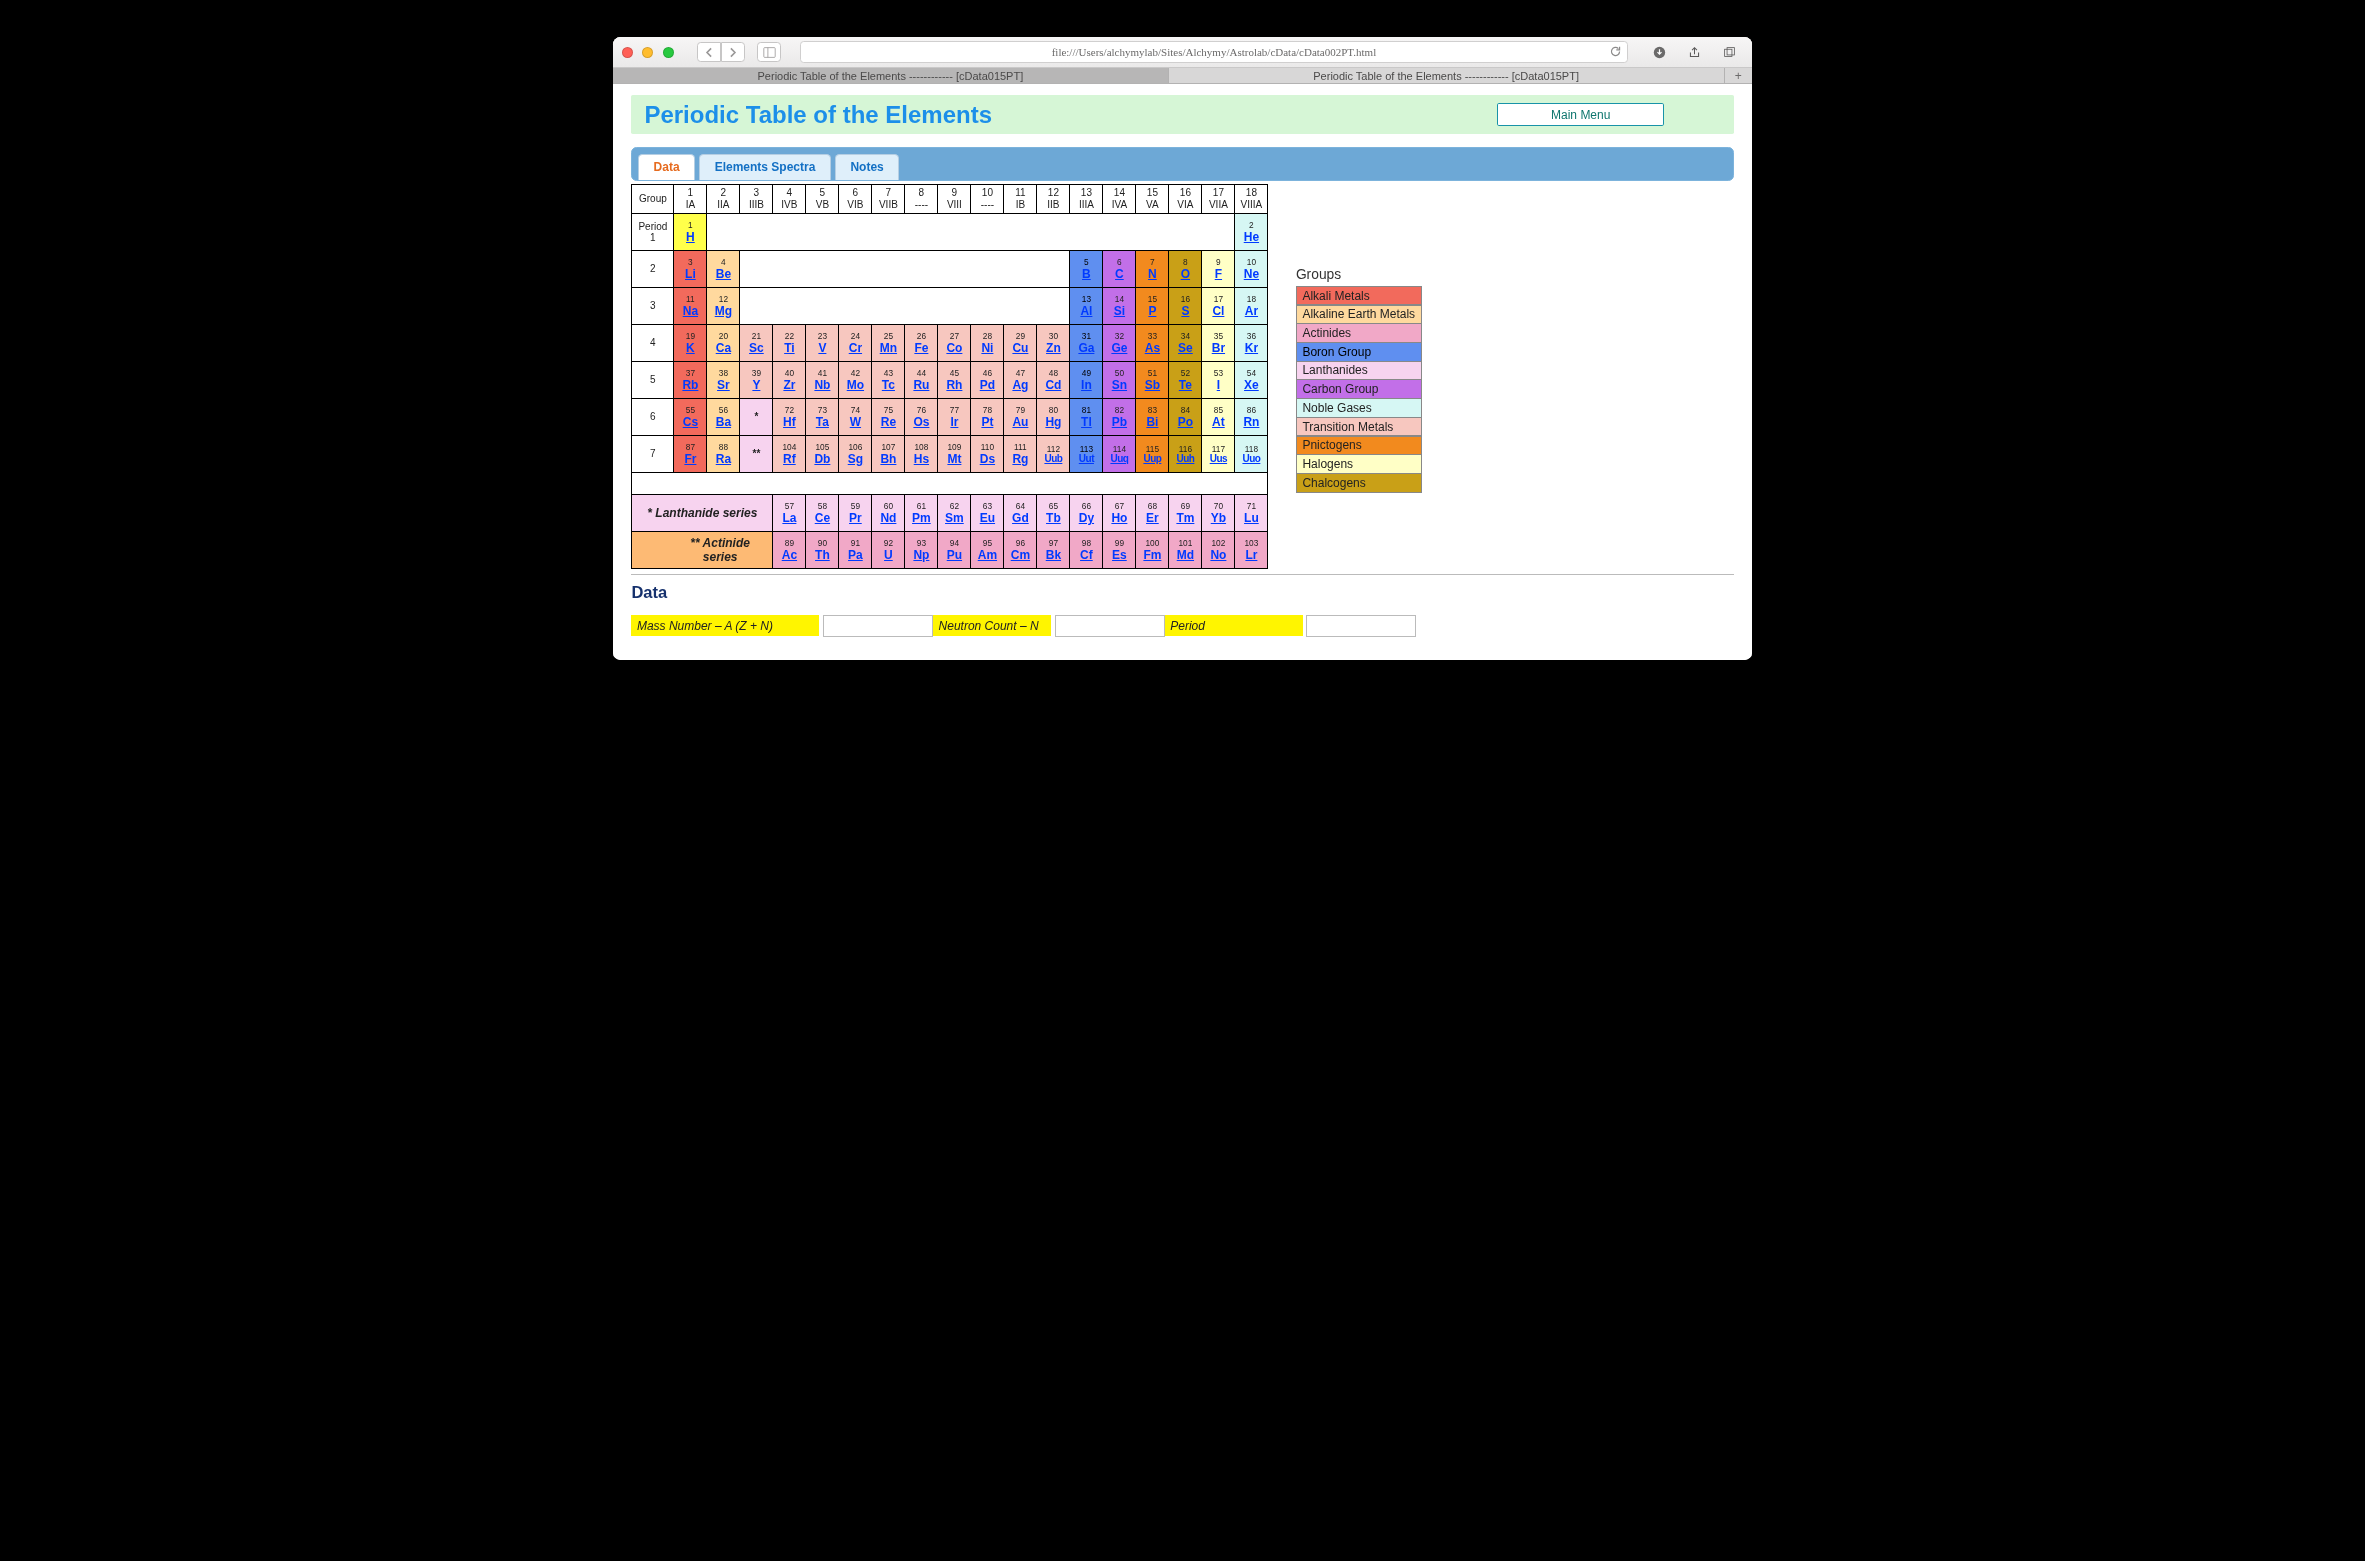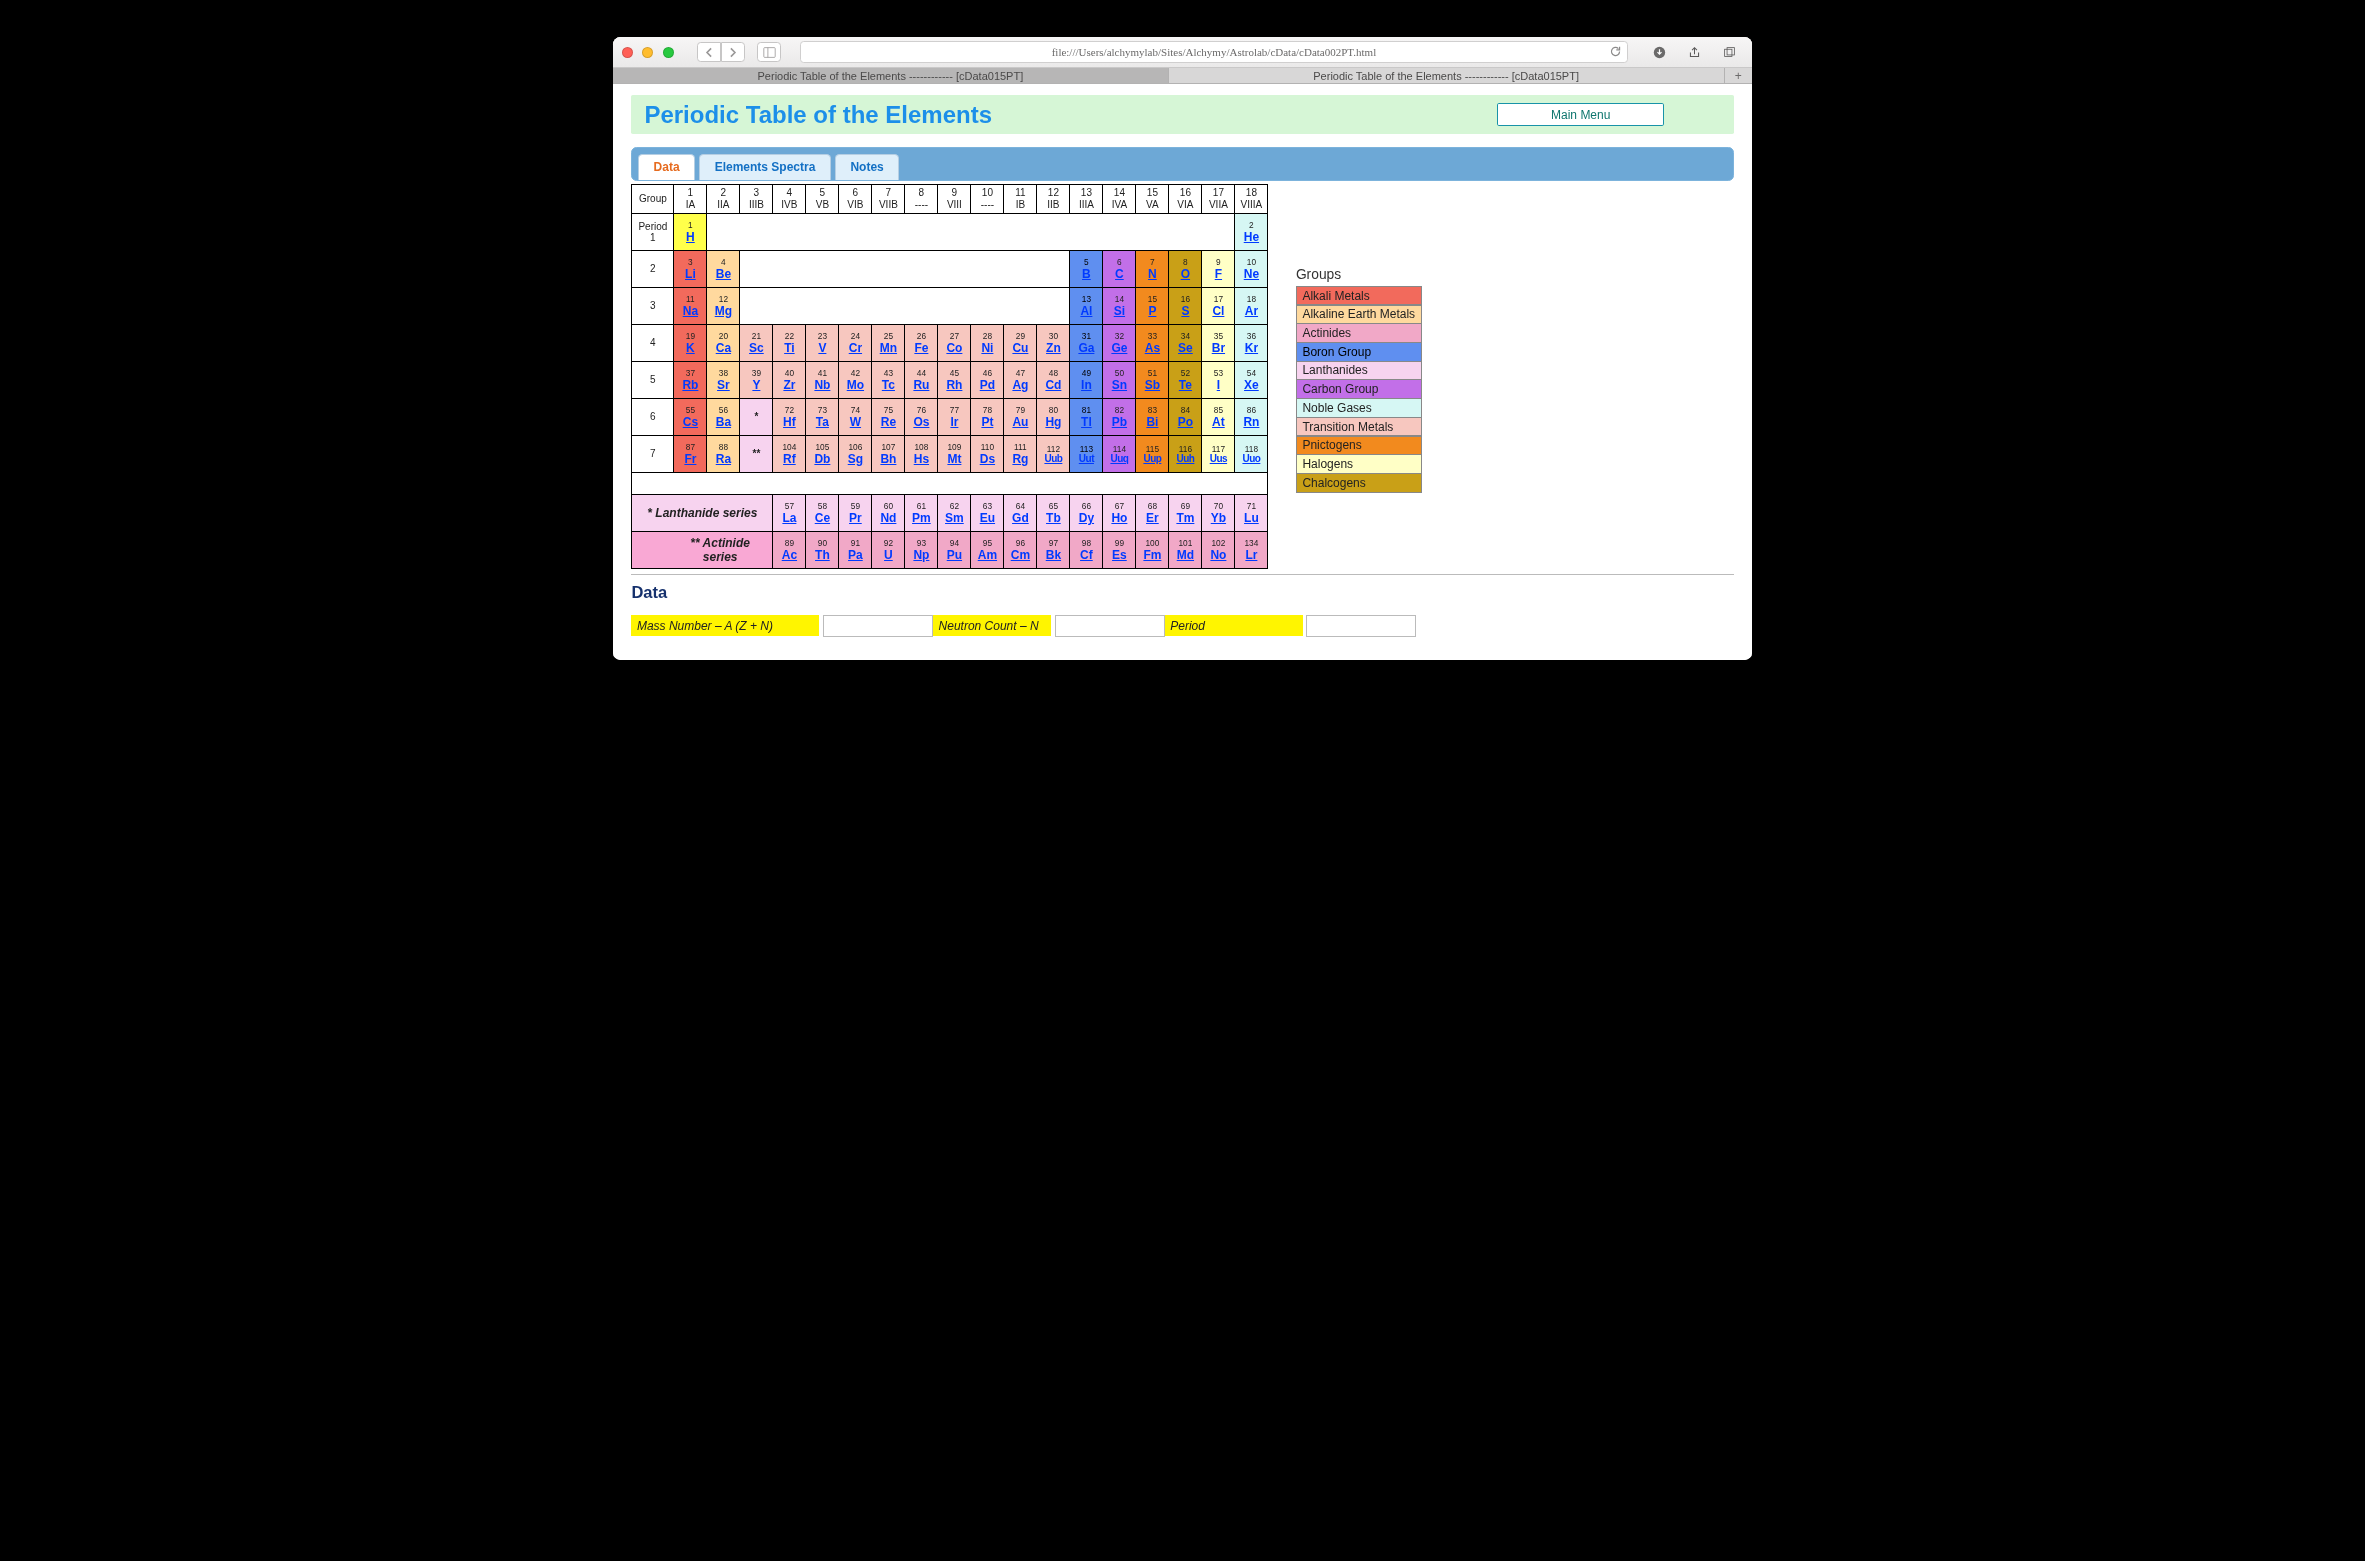--- a/index.html
+++ b/index.html
@@ -70,21 +70,21 @@
 td.empty     { border:none; background:#fff; }
 td.mark      { background:#f7d3ef; font-weight:bold;}
 
 tr.gap td    { height:22px; border:none;}
 tr.gap td:first-child{border-left:1.4px solid #000; border-bottom:1.4px solid #000;}
 tr.gap td:last-child {border-right:1.4px solid #000;border-bottom:1.4px solid #000;}
 tr.gap td    { border-bottom:1.4px solid #000; }
 
 tr.series th  { background:#f7d3ef; font-style:italic; font-weight:bold; font-size:12px;
                 padding:0 5.5px; text-align:center;}
-tr.series.act th{ background:#f9a8d4;padding-left:41px;}
+tr.series.act th{ background:#fdba74;padding-left:41px;}
 
 
 .legend      { margin-top:83px;}
 .legend .title{ font-size:13.8px; margin-bottom:3.7px; color:#333;}
 .legend .row { padding:1.8px 5.5px; border:0.9px solid #888; margin-bottom:-0.9px; font-size:12px;}
 
 
 hr.sep       { margin:5.5px 18.4px 7.3px 18.4px; border:none; border-top:0.9px solid #bbb;}
 h4.datah     { margin:3.7px 18.4px 13px 18.4px; font-size:16.5px; font-weight:bold; color:#16316d;}
 .form        { margin:0 18.4px; width:828px;}
@@ -725,21 +725,21 @@
               </td>
               <td class="cell c-act">
                 <span class="z">101</span>
                 <a class="s" href="#">Md</a>
               </td>
               <td class="cell c-act">
                 <span class="z">102</span>
                 <a class="s" href="#">No</a>
               </td>
               <td class="cell c-act">
-                <span class="z">134</span>
+                <span class="z">103</span>
                 <a class="s" href="#">Lr</a>
               </td>
             </tr>
           </tbody>
         </table>
 
       <div class="legend" id="legend">
         <div class="title">Groups</div>
       <div class="row c-am">Alkali Metals</div>
           <div class="row c-aem">Alkaline Earth Metals</div>

